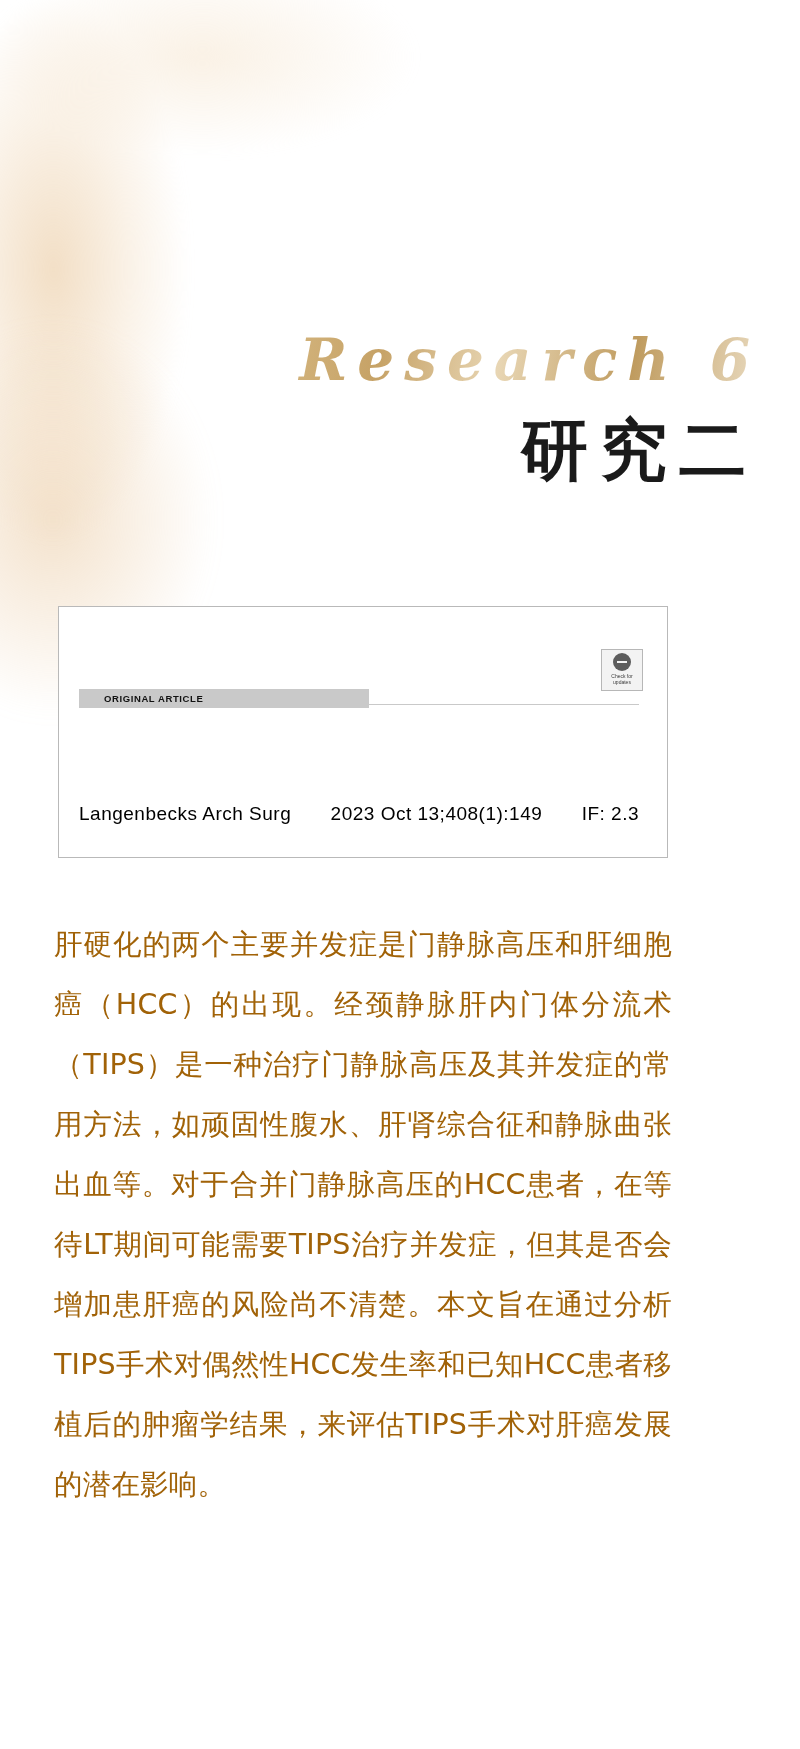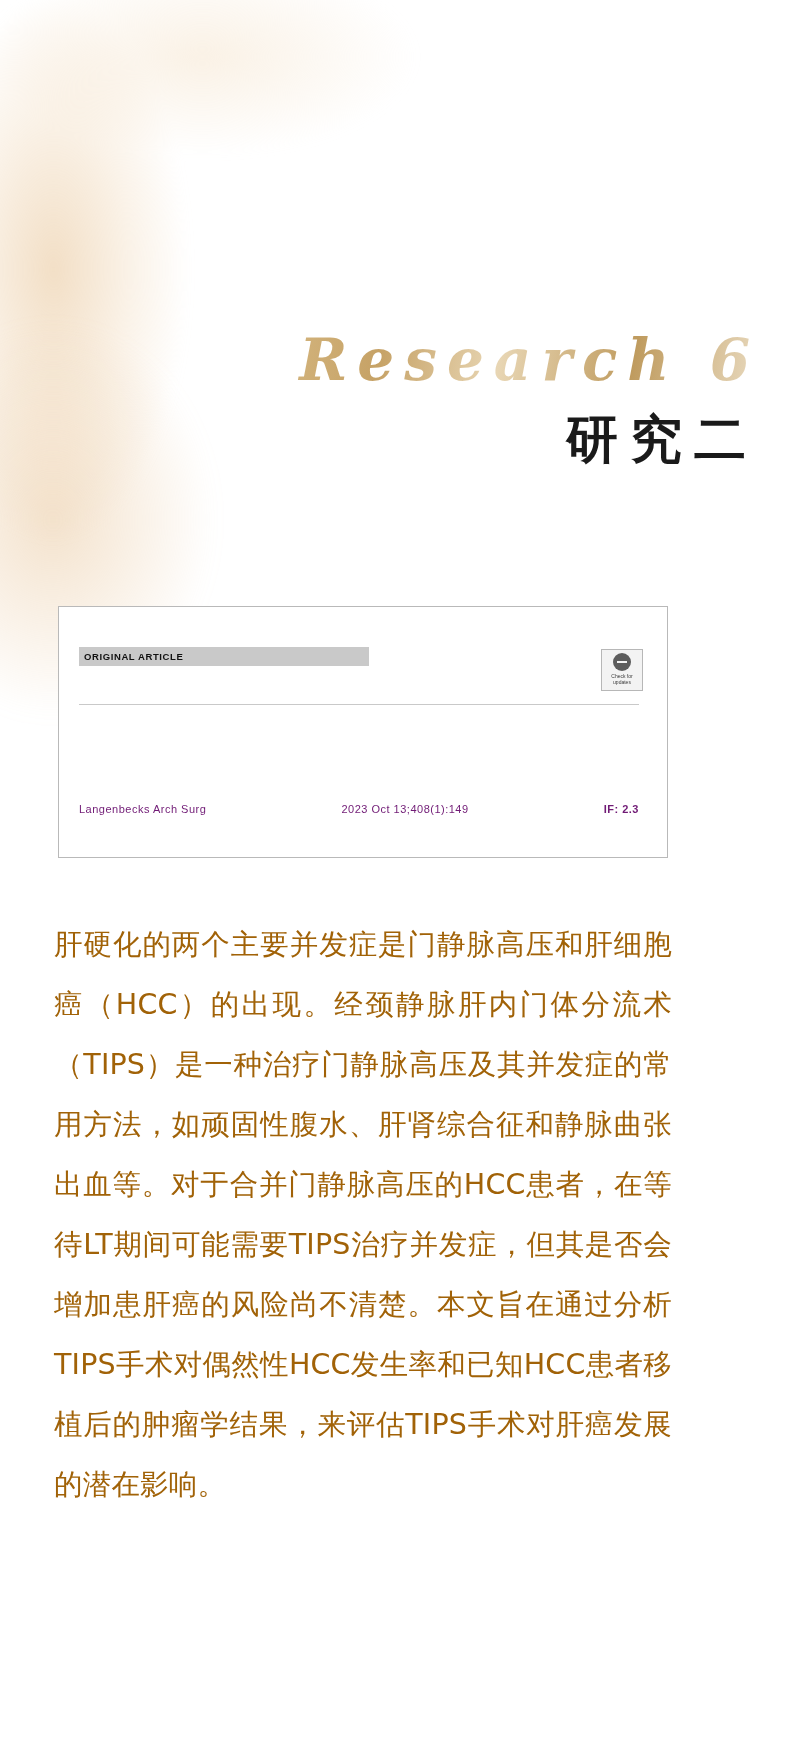--- a/index.html
+++ b/index.html
@@ -58,21 +58,21 @@
     -webkit-background-clip: text;
     background-clip: text;
     color: transparent;
     -webkit-text-fill-color: transparent;
     padding-right: 2px;
     white-space: nowrap;
   }
   .title-cn {
     font-family: "DejaVu Serif", serif;
     font-weight: 700;
-    font-size: 52px;
+    font-size: 67px;
     letter-spacing: 12px;
     color: #1a1a1a;
     margin-top: 14px;
     padding-right: 4px;
     white-space: nowrap;
   }
 
   
   .article-card {
     position: absolute;
@@ -89,22 +89,23 @@
     padding: 40px 28px 0 20px;
     height: 100%;
     box-sizing: border-box;
   }
   .label-bar {
     width: 290px;
     height: 19px;
     background: #c9c9c9;
     display: flex;
     align-items: center;
-    padding-left: 5px;
-    box-sizing: border-box;
+    padding-left: 25px;
+    box-sizing: border-box;
+    margin-top: 42px;
   }
   .label-bar span {
     font-size: 9.5px;
     font-weight: 700;
     letter-spacing: 0.6px;
     color: #111;
   }
   .card-rule {
     position: absolute;
     left: 20px;
@@ -123,27 +124,27 @@
     width: 500px;
   }
   .card-meta {
     position: absolute;
     left: 20px;
     right: 28px;
     top: 196px;
     display: flex;
     align-items: baseline;
     justify-content: space-between;
-    color: #701a75;
-    font-size: 11px;
+    color: #000000;
+    font-size: 19px;
     letter-spacing: 0.5px;
   }
   .card-meta .journal { font-weight: 400; }
   .card-meta .date { font-weight: 400; }
-  .card-meta .impact { font-weight: 700; }
+  .card-meta .impact { font-weight: 400; }
 
   
   .crossmark {
     position: absolute;
     right: 24px;
     top: 42px;
     width: 42px;
     height: 42px;
     border: 1px solid #b7b7b7;
     background: #f3f3f3;

